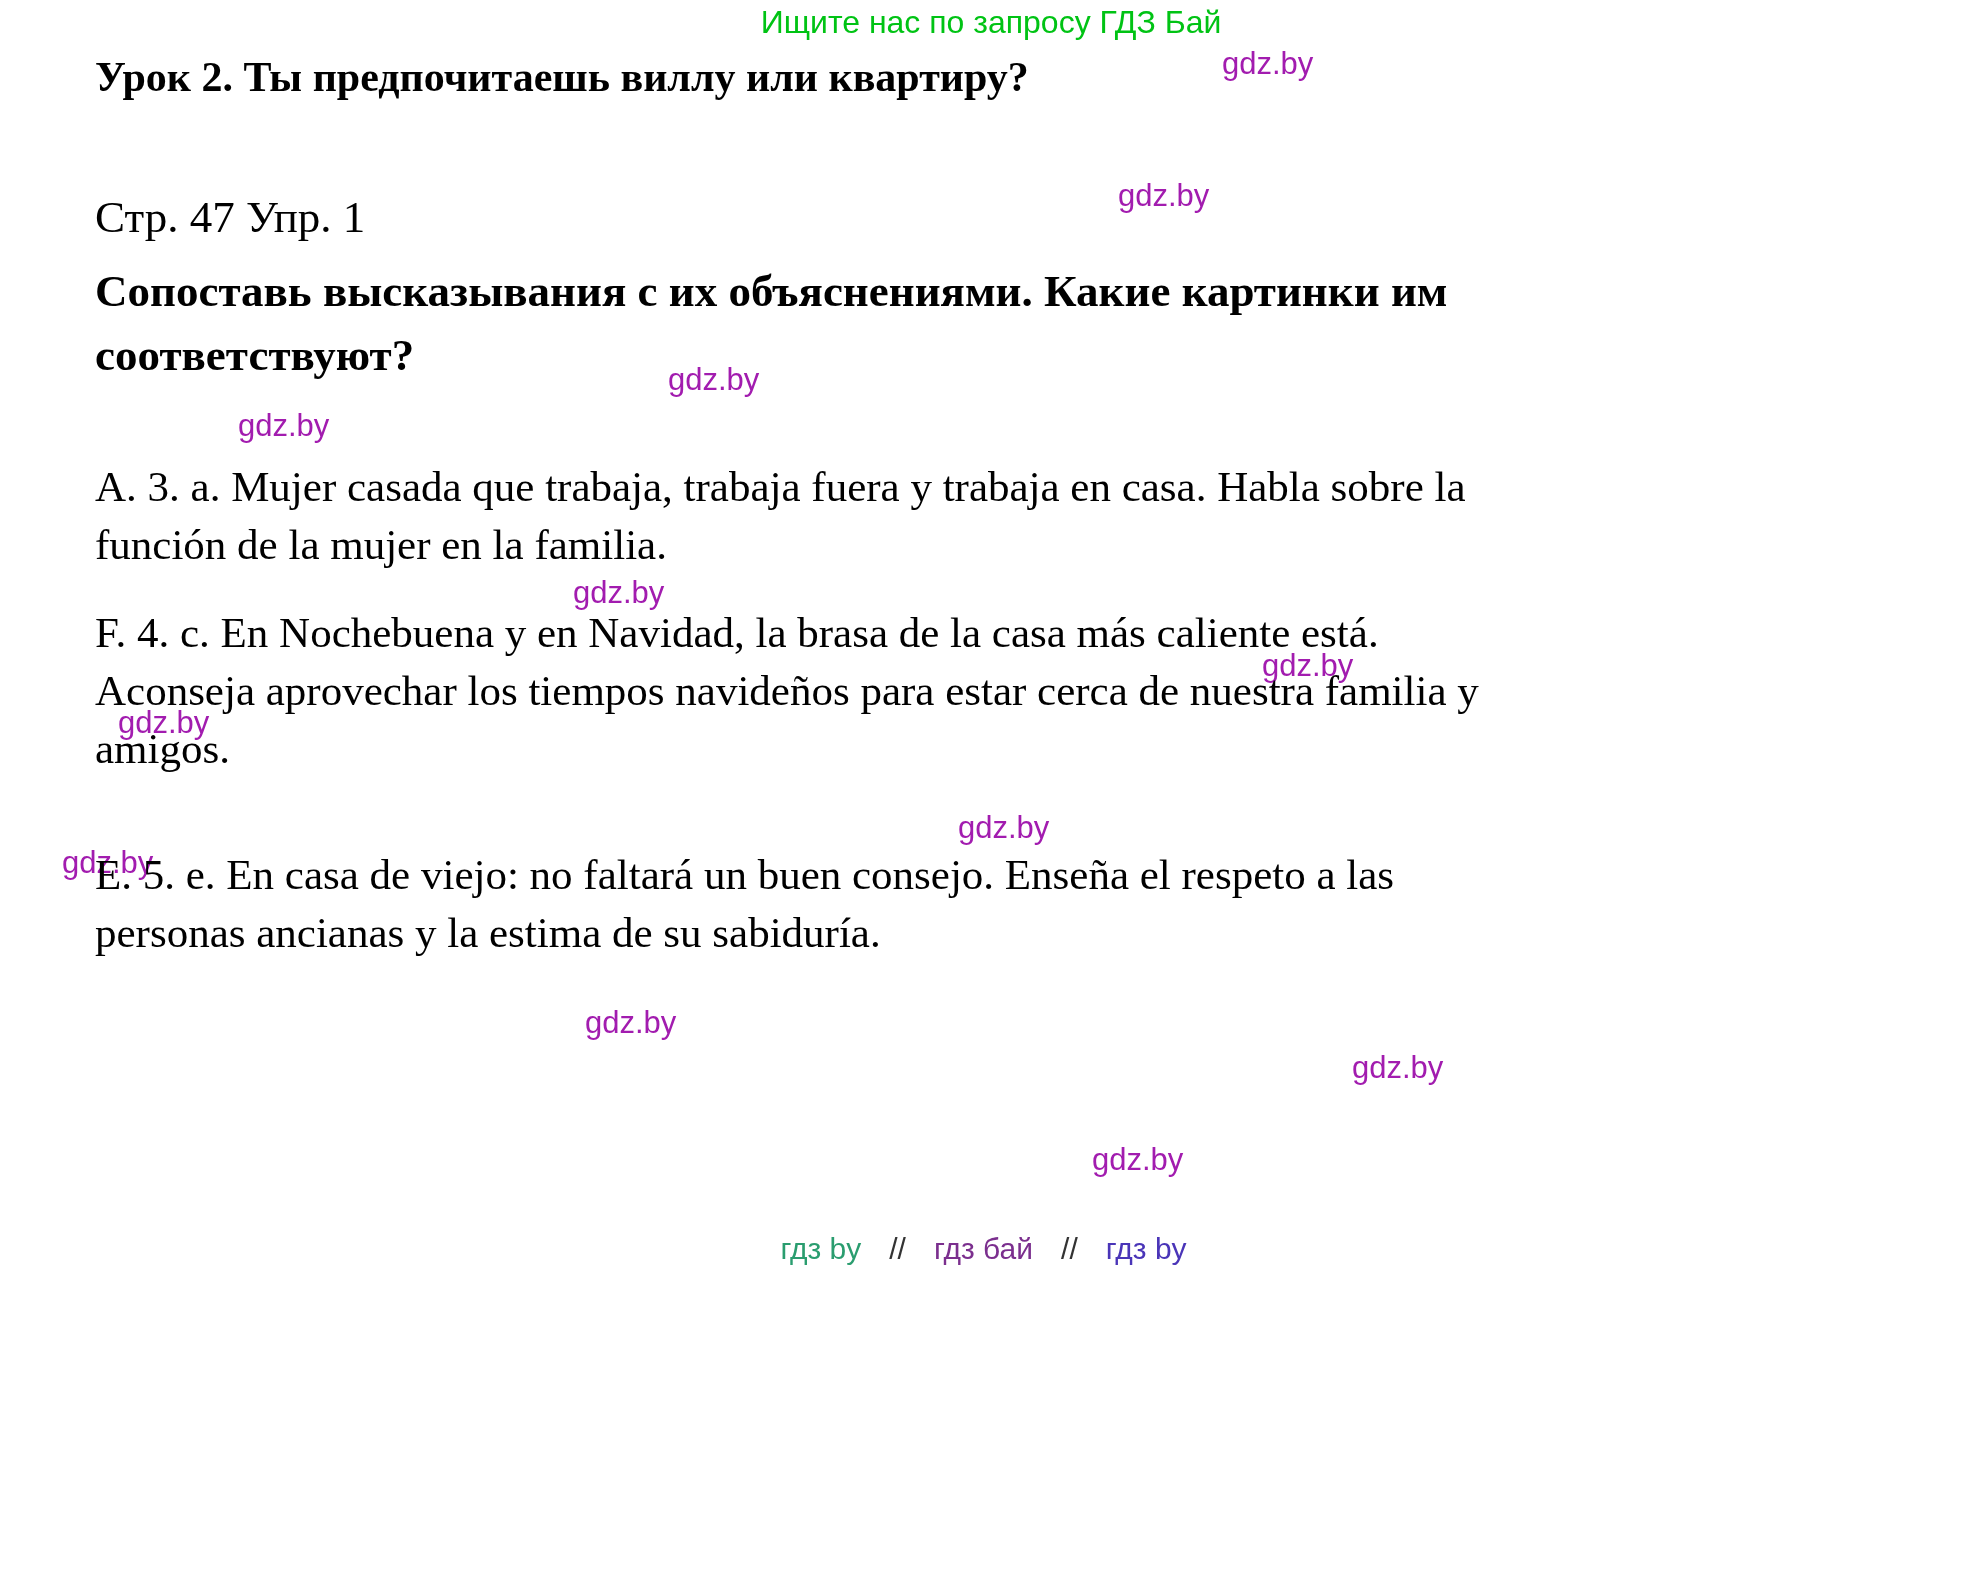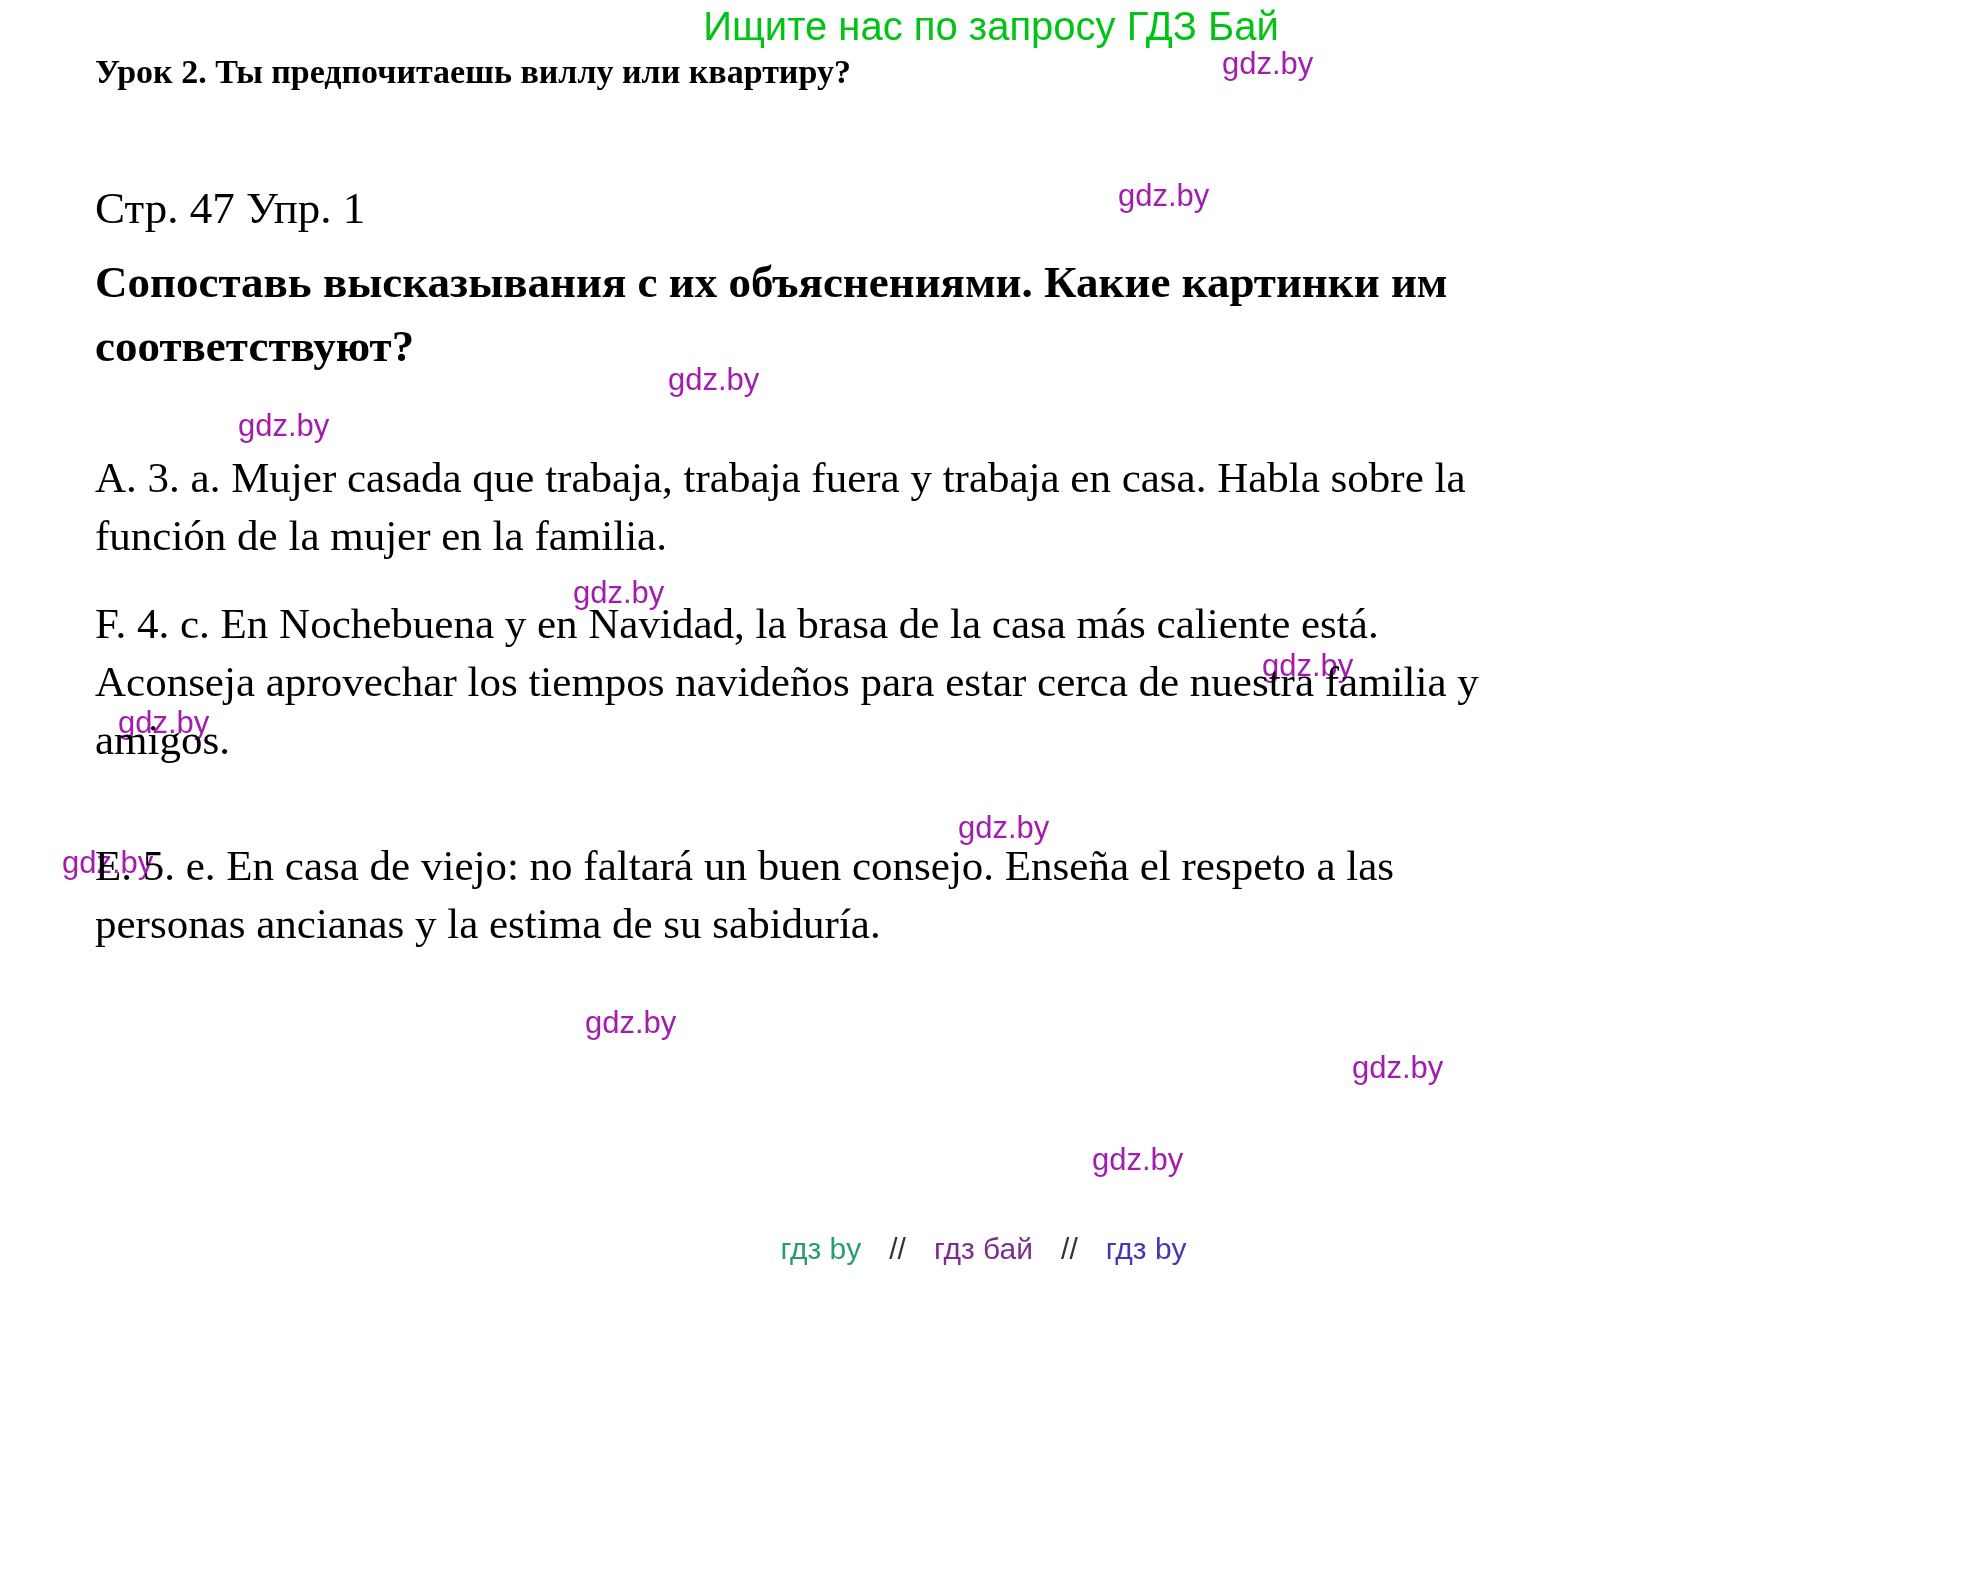--- a/index.html
+++ b/index.html
@@ -10,21 +10,21 @@
     background: #ffffff;
     font-family: "Liberation Serif", serif;
     color: #000000;
     overflow: hidden;
   }
   .banner {
     position: absolute;
     top: 4px; left: 15px; right: 0;
     text-align: center;
     font-family: "Liberation Sans", sans-serif;
-    font-size: 40px;
+    font-size: 32px;
     color: #00c314;
   }
   .wm {
     position: absolute;
     font-family: Liberation Sans, sans-serif;
     font-size: 31px;
     color: #a21caf;
     white-space: nowrap;
   }
   .wm1  { left: 1222px; top: 46px;  }
@@ -40,21 +40,21 @@
   .wm11 { left: 1352px; top: 1050px;}
   .wm12 { left: 1092px; top: 1142px;}
   .content {
     position: absolute;
     left: 95px;
     top: 52px;
     width: 1400px;
   }
   .title {
     margin: 0;
-    font-size: 34px;
+    font-size: 42px;
     font-weight: bold;
     line-height: 1.2;
   }
   .exercise {
     margin: 88px 0 0 0;
     font-size: 45px;
     font-weight: normal;
     line-height: 1.2;
   }
   .task {

